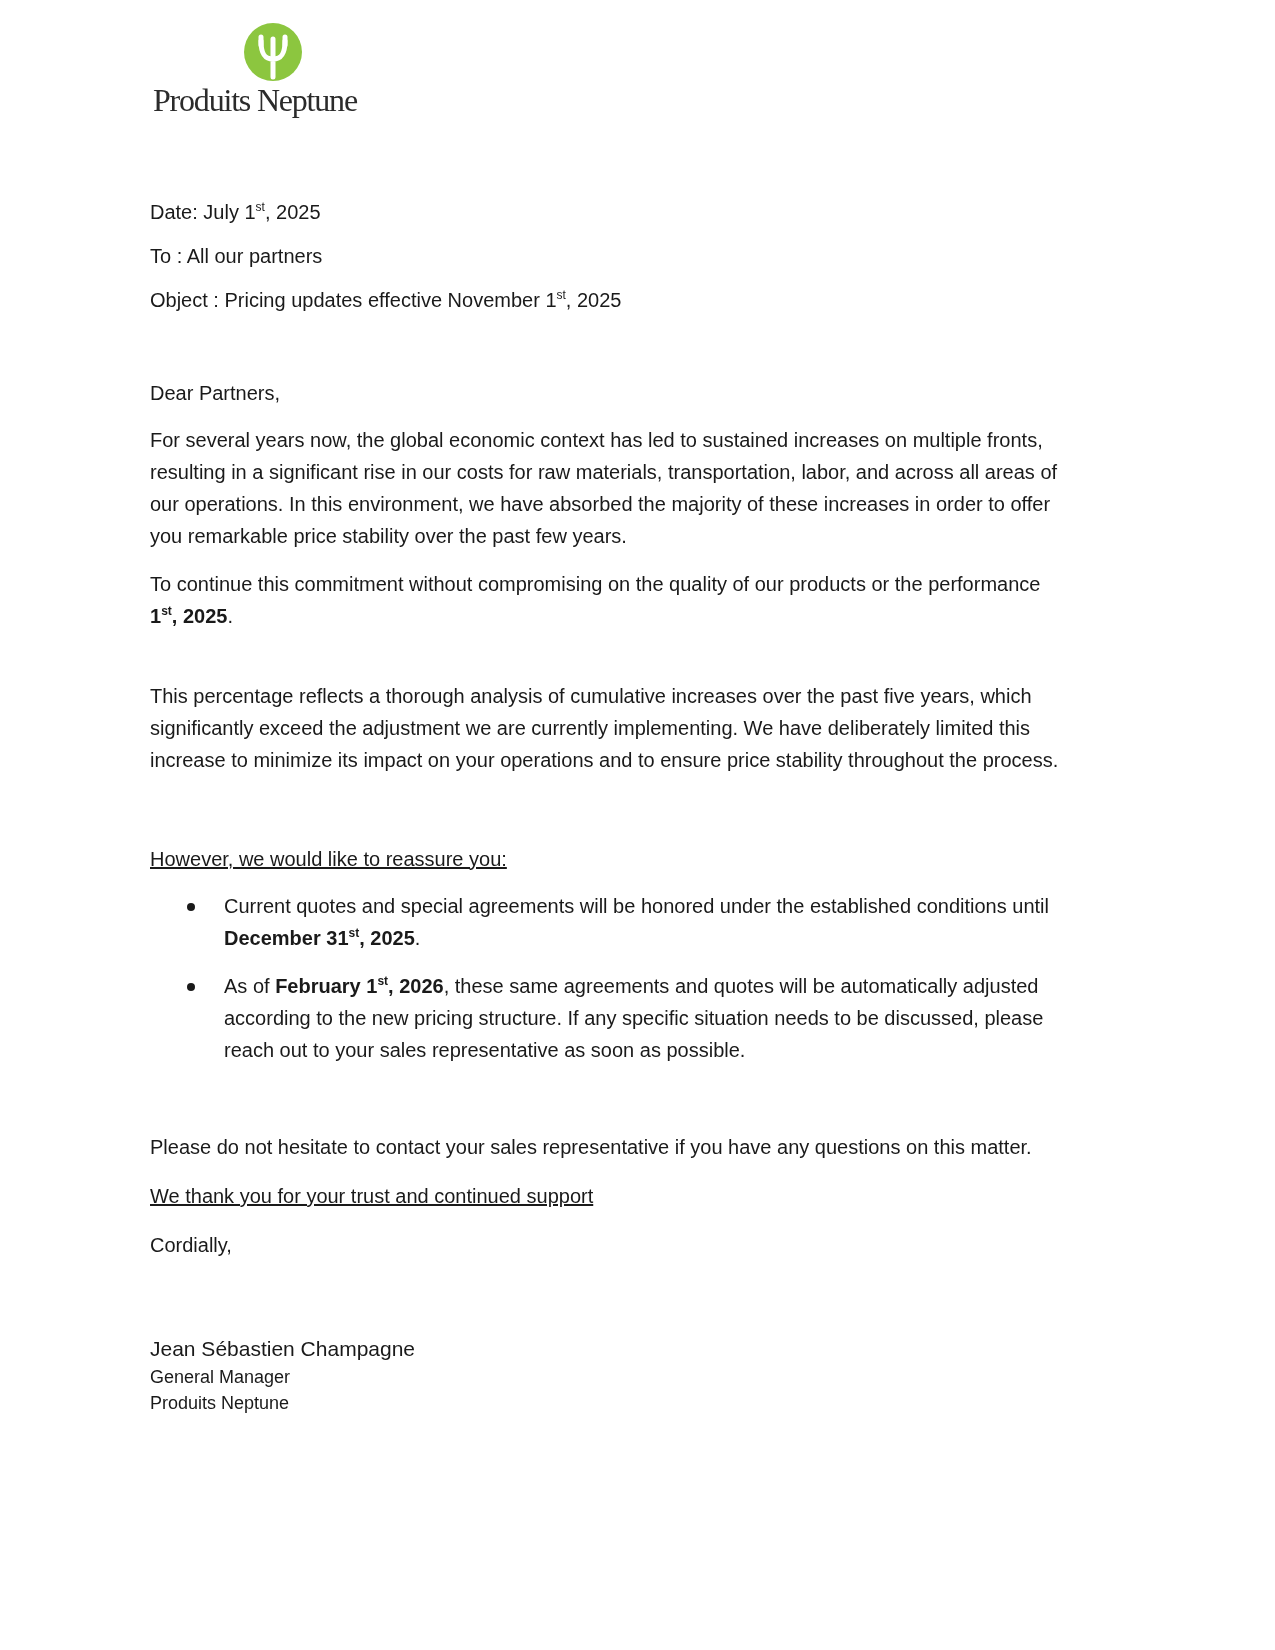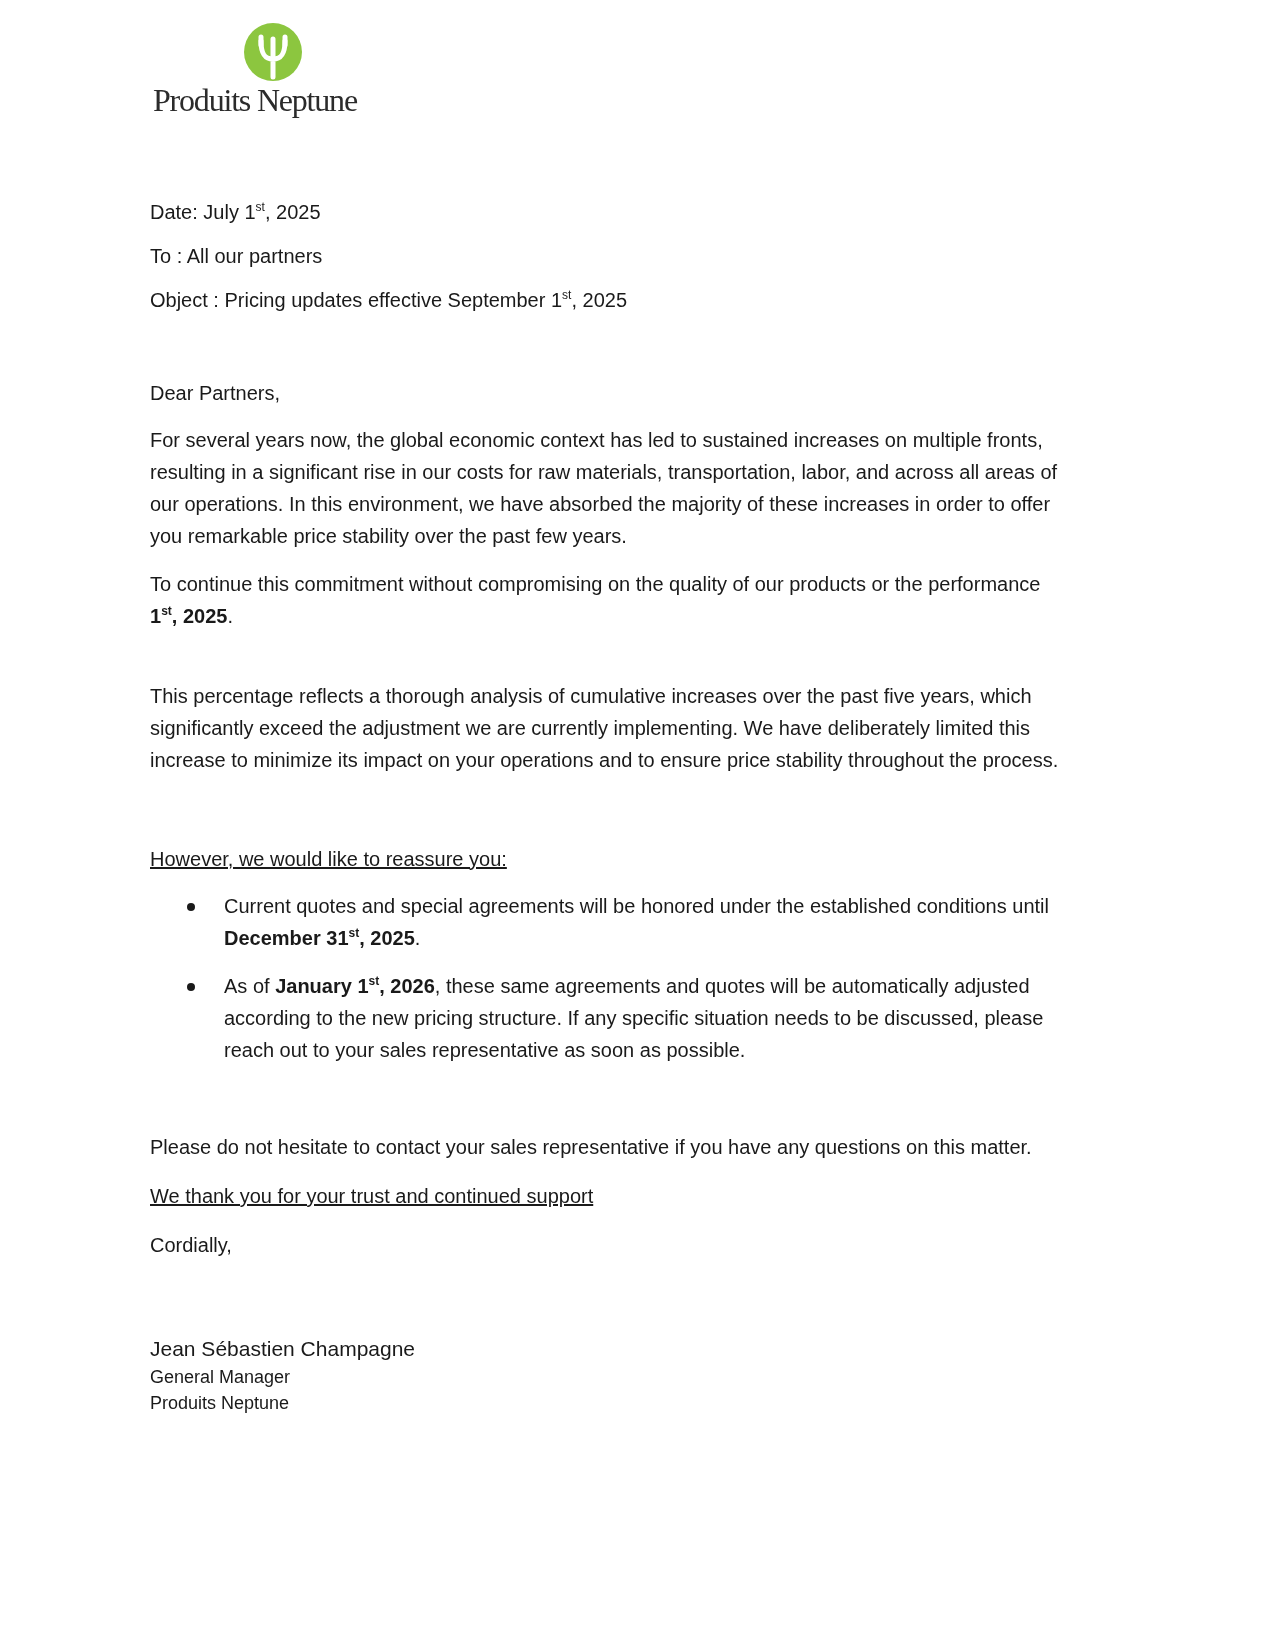--- a/index.html
+++ b/index.html
@@ -110,21 +110,21 @@
       <path d="M17 14 L17 22 M41 14 L41 22" stroke="#ffffff" stroke-width="5" stroke-linecap="round"></path>
     </svg>
     <div class="logo-text">Produits Neptune</div>
   </div>
 
   <div class="block line" style="top:196px;">
     <span>Date: July 1</span><sup>st</sup><span>, 2025</span>
   </div>
   <div class="block line" style="top:240px;">To : All our partners</div>
   <div class="block line" style="top:284px;">
-    <span>Object : Pricing updates effective September 1</span><sup>st</sup><span>, 2025</span>
+    <span>Object : Pricing updates effective November 1</span><sup>st</sup><span>, 2025</span>
   </div>
 
   <div class="block line" style="top:377px;">Dear Partners,</div>
 
   <div class="block" style="top:424px;">
     <div class="line">For several years now, the global economic context has led to sustained increases on multiple fronts,</div>
     <div class="line">resulting in a significant rise in our costs for raw materials, transportation, labor, and across all areas of</div>
     <div class="line">our operations. In this environment, we have absorbed the majority of these increases in order to offer</div>
     <div class="line">you remarkable price stability over the past few years.</div>
   </div>
@@ -153,21 +153,21 @@
         <div class="line">Current quotes and special agreements will be honored under the established conditions until</div>
         <div class="line">
           <b><span>December 31</span><sup>st</sup><span>, 2025</span></b><span>.</span>
         </div>
       </div>
     </div>
     <div class="bullet-item" style="top:80px;">
       <span class="bullet-dot"></span>
       <div class="bullet-text">
         <div class="line">
-          <span>As of </span><b><span>January 1</span><sup>st</sup><span>, 2026</span></b><span>, these same agreements and quotes will be automatically adjusted</span>
+          <span>As of </span><b><span>February 1</span><sup>st</sup><span>, 2026</span></b><span>, these same agreements and quotes will be automatically adjusted</span>
         </div>
         <div class="line">according to the new pricing structure. If any specific situation needs to be discussed, please</div>
         <div class="line">reach out to your sales representative as soon as possible.</div>
       </div>
     </div>
   </div>
 
   <div class="block line" style="top:1131px;">Please do not hesitate to contact your sales representative if you have any questions on this matter.</div>
   <div class="block line" style="top:1180px;text-decoration:underline;">We thank you for your trust and continued support</div>
   <div class="block line" style="top:1229px;">Cordially,</div>

